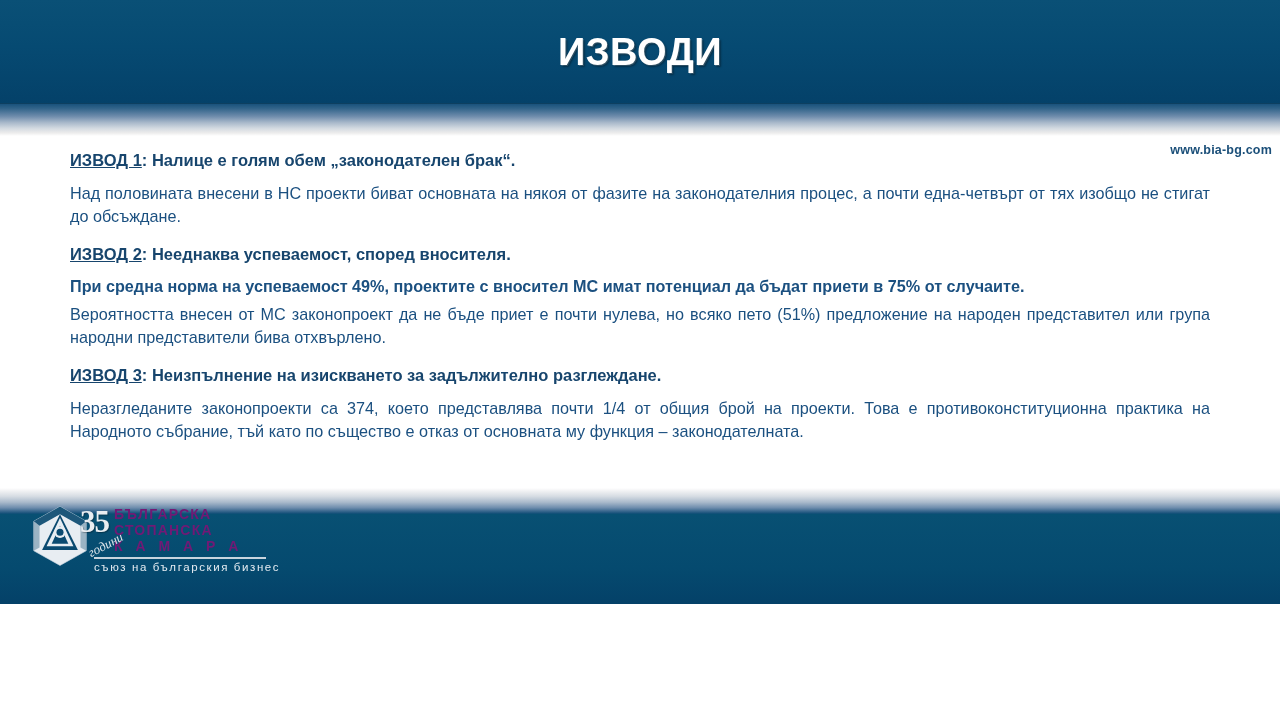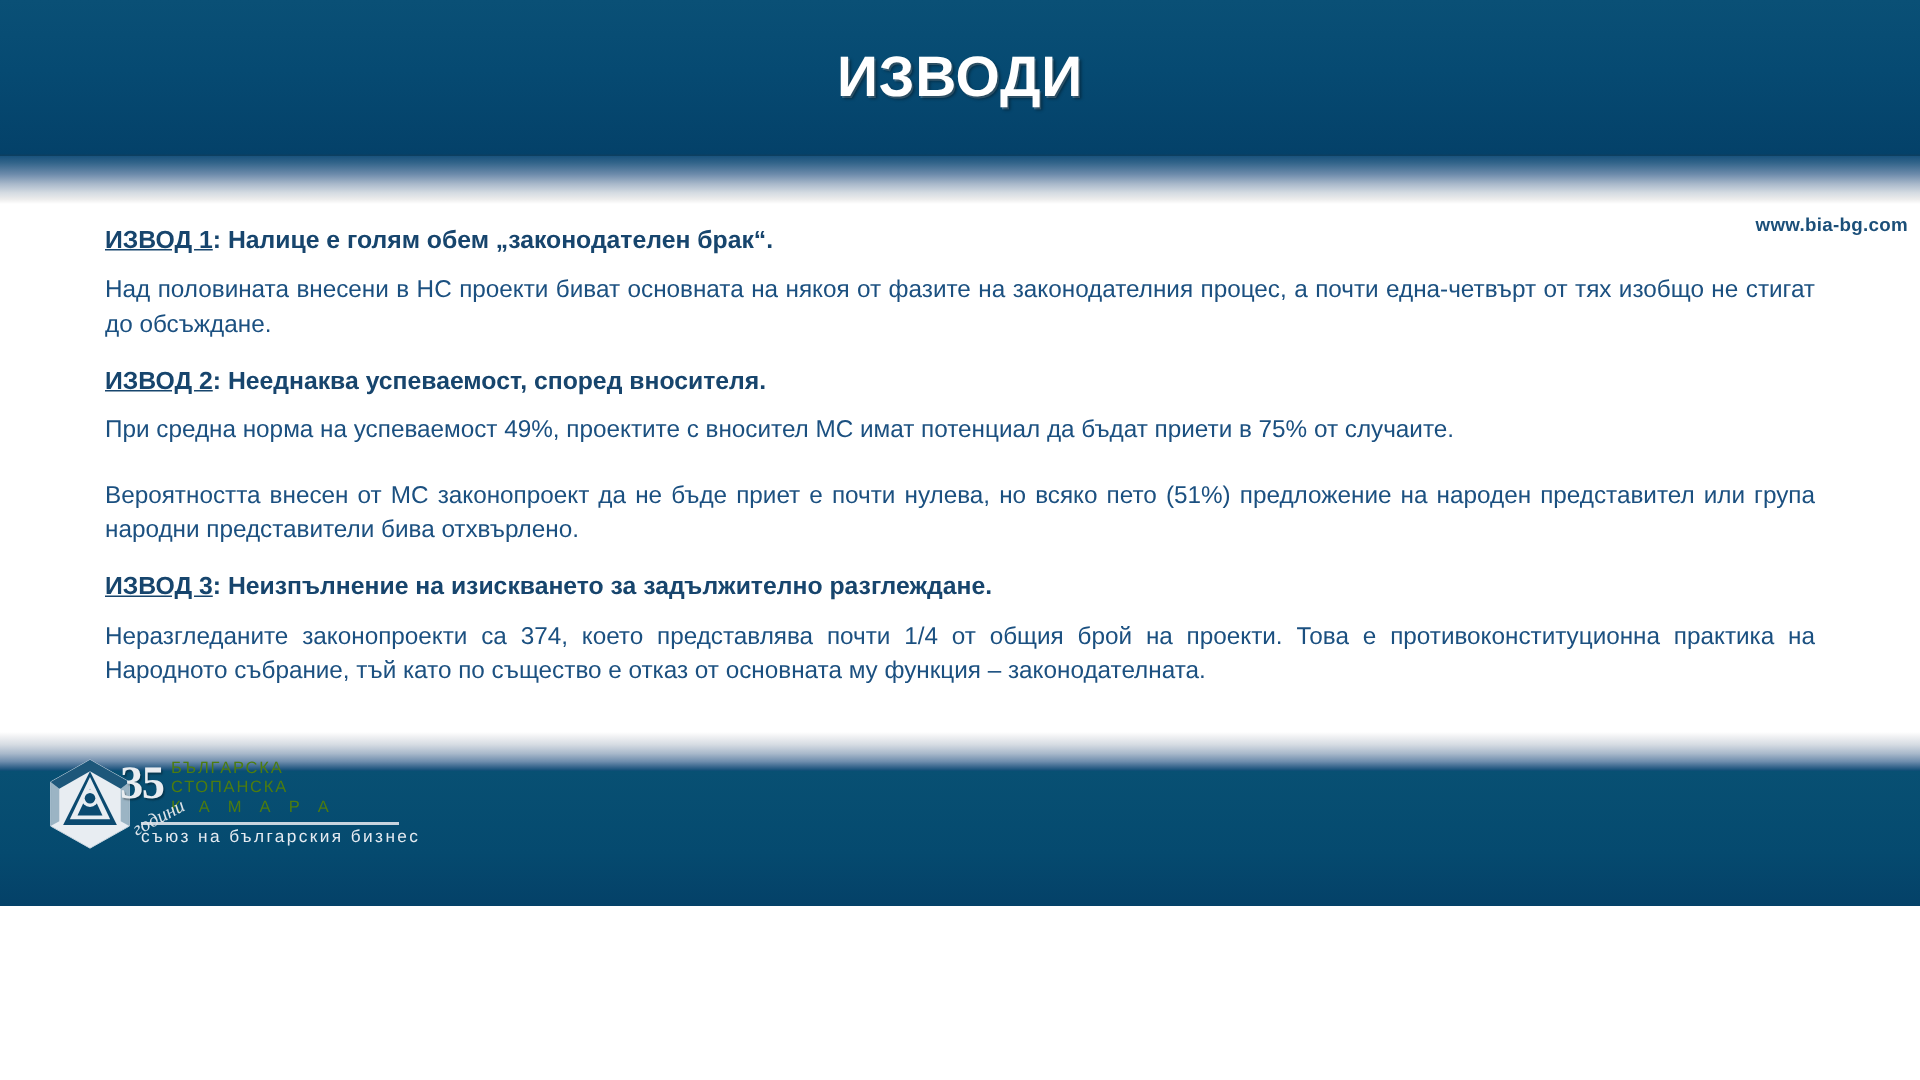--- a/index.html
+++ b/index.html
@@ -101,21 +101,21 @@
 
   .para {
     color: #1b5080;
     font-size: 16.2px;
     line-height: 1.42;
     text-align: justify;
     margin-bottom: 14px;
     font-family: "Liberation Sans", "DejaVu Sans", sans-serif;
   }
   .para.last-in-block { margin-bottom: 16px; }
-  .para.tight { margin-bottom: 21px; }
+  .para.tight { margin-bottom: 5px; font-weight: bold; }
 
   
   .footer-fade {
     position: absolute;
     bottom: 90px; left: 0;
     width: 1280px;
     height: 26px;
     background: linear-gradient(180deg,
         #ffffff 0%,
         #f0f1f3 12%,
@@ -181,23 +181,23 @@
     transform: rotate(-28deg);
     z-index: 2;
     white-space: nowrap;
   }
 
   .logo-lines {
     margin-left: 22px;
     line-height: 1.0;
   }
   .logo-lines div {
-    color: #4d7c0f;
-    font-size: 11px;
-    font-weight: normal;
+    color: #701a75;
+    font-size: 14px;
+    font-weight: bold;
     letter-spacing: 1.2px;
     font-family: "Liberation Sans", "DejaVu Sans", sans-serif;
     white-space: nowrap;
     margin-bottom: 2px;
   }
   .logo-lines div.l3 { letter-spacing: 4.5px; }
 
   .logo-rule {
     width: 172px;
     height: 1.5px;

